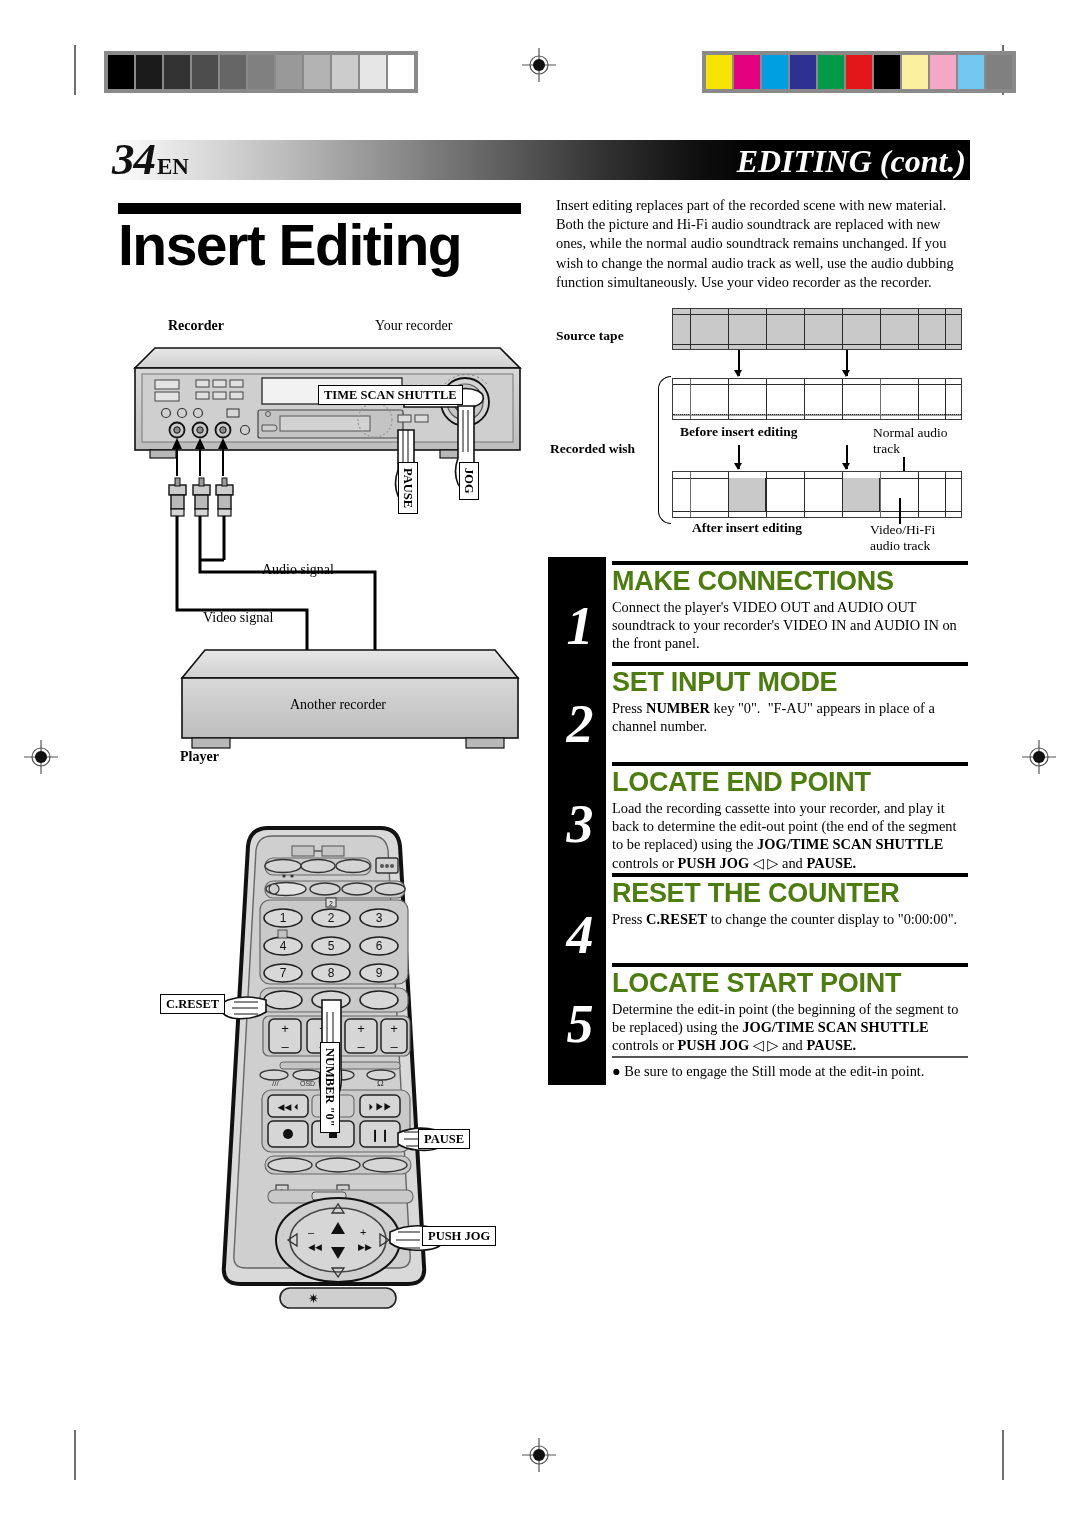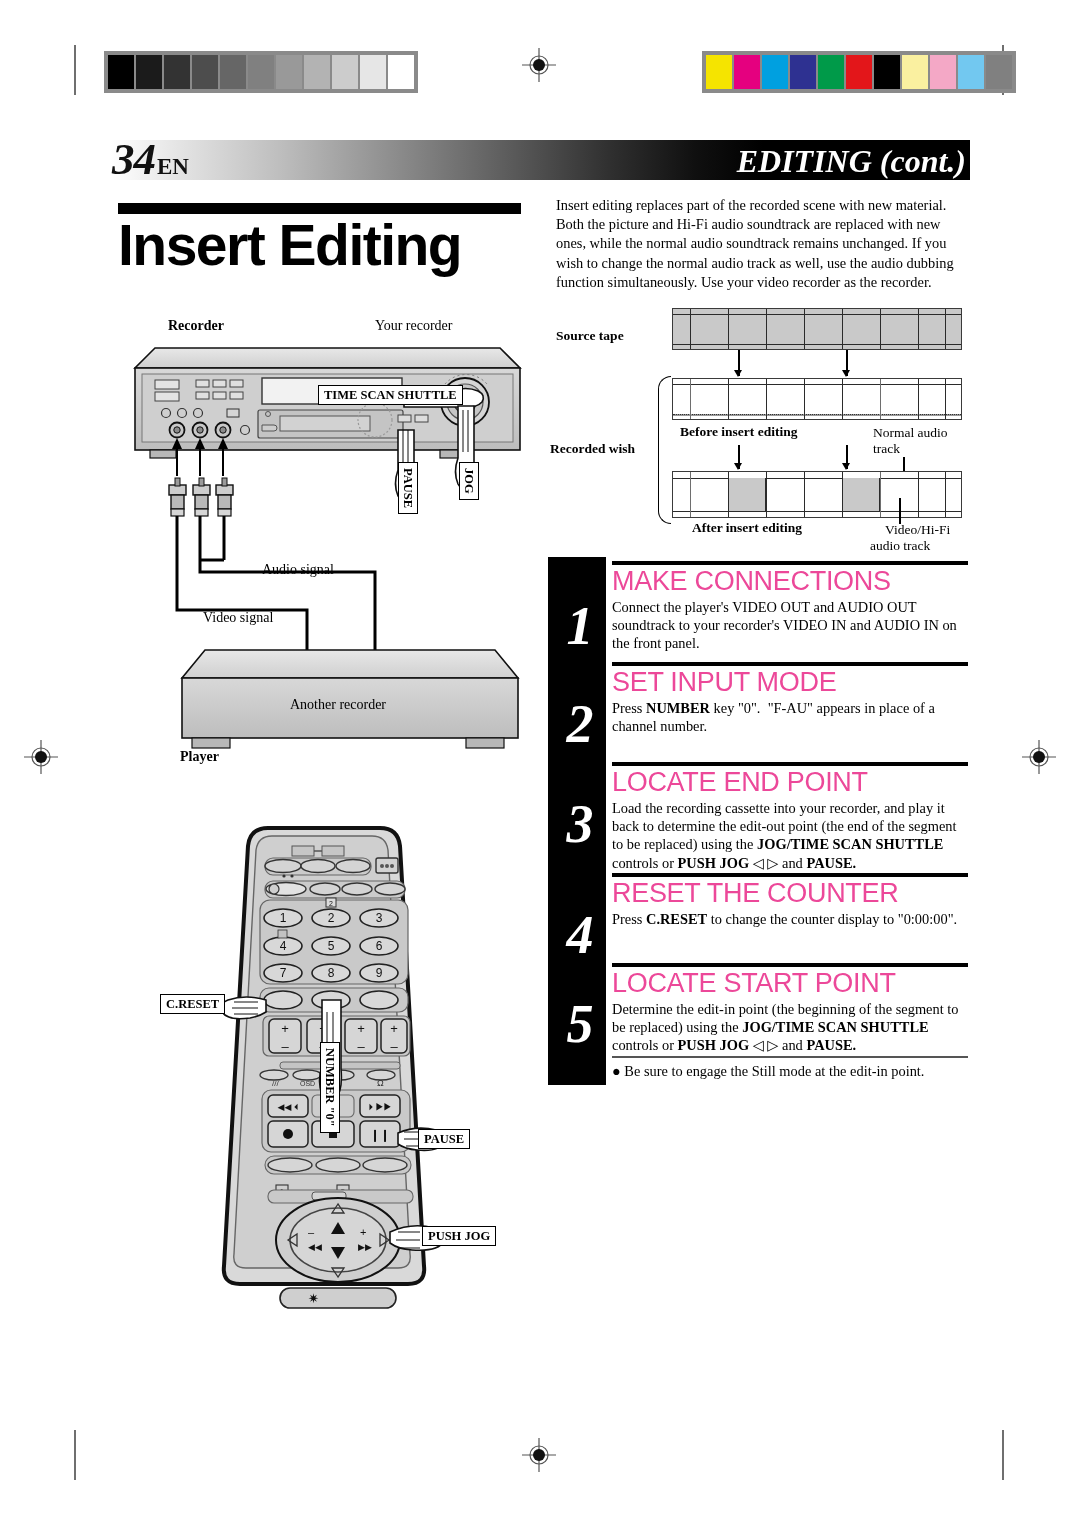--- a/index.html
+++ b/index.html
@@ -177,24 +177,24 @@
     font-style: italic;
     font-weight: bold;
     font-size: 54px;
     line-height: 54px;
   }
   .step-body { position: absolute; left: 64px; width: 356px; }
   .step-rule { position: absolute; left: 64px; width: 356px; height: 4px; background: #000; }
   .step-rule.thin { height: 1.5px; background: #555; }
   .step-head {
     font-family: "Liberation Sans", sans-serif;
-    font-weight: normal;
+    font-weight: bold;
     font-size: 27px;
     letter-spacing: -0.3px;
-    color: #ec4899;
+    color: #4d7c0f;
     line-height: 31px;
     white-space: nowrap;
   }
   .step-text {
     font-family: "Liberation Serif", serif;
     font-size: 14.4px;
     line-height: 18.2px;
     color: #000;
     margin-top: 1px;
   }
@@ -372,21 +372,21 @@
       <div class="vline-dk" style="left:169px; top:0; height:100%;"></div>
       <div class="vline" style="left:207px; top:0; height:100%;"></div>
       <div class="vline-dk" style="left:245px; top:0; height:100%;"></div>
       <div class="vline-dk" style="left:272px; top:0; height:100%;"></div>
       <div class="blk" style="left:55px; top:6px; width:38px; height:33px;"></div>
       <div class="blk" style="left:169px; top:6px; width:38px; height:33px;"></div>
     </div>
     <div class="lbl b" style="left:144px; top:212px;">After insert editing</div>
 
     <div class="tick" style="left:351px; top:190px; height:26px;"></div>
-    <div class="lbl" style="left:337px; top:214px;font-family:Liberation Serif, serif;">Video/Hi-Fi</div>
+    <div class="lbl" style="left:322px; top:214px;font-family:Liberation Serif, serif;">Video/Hi-Fi</div>
     <div class="lbl" style="left:322px; top:230px;">audio track</div>
   </div>
 
   <div class="steps">
     <div class="steps-bar"></div>
 
     <div class="step-num" style="top:42px;">1</div>
     <div class="step-rule" style="top:4px;"></div>
     <div class="step-body" style="top:9px;">
       <div class="step-head">MAKE CONNECTIONS</div>

